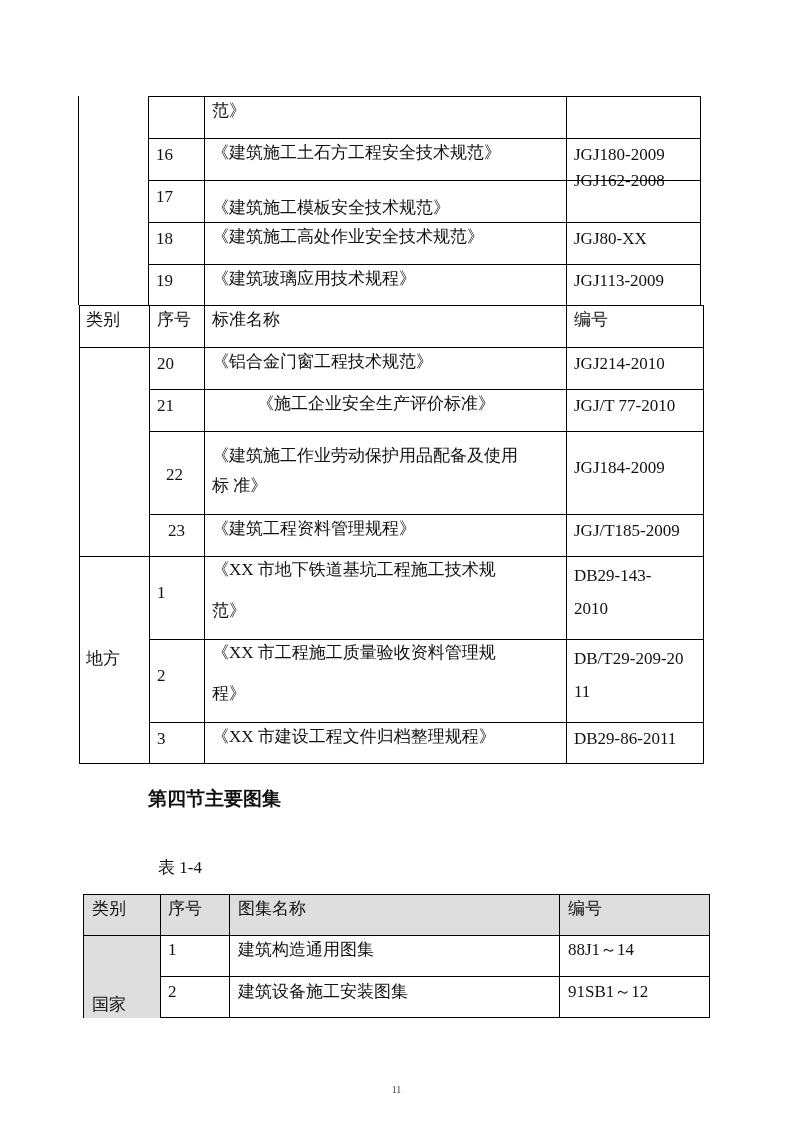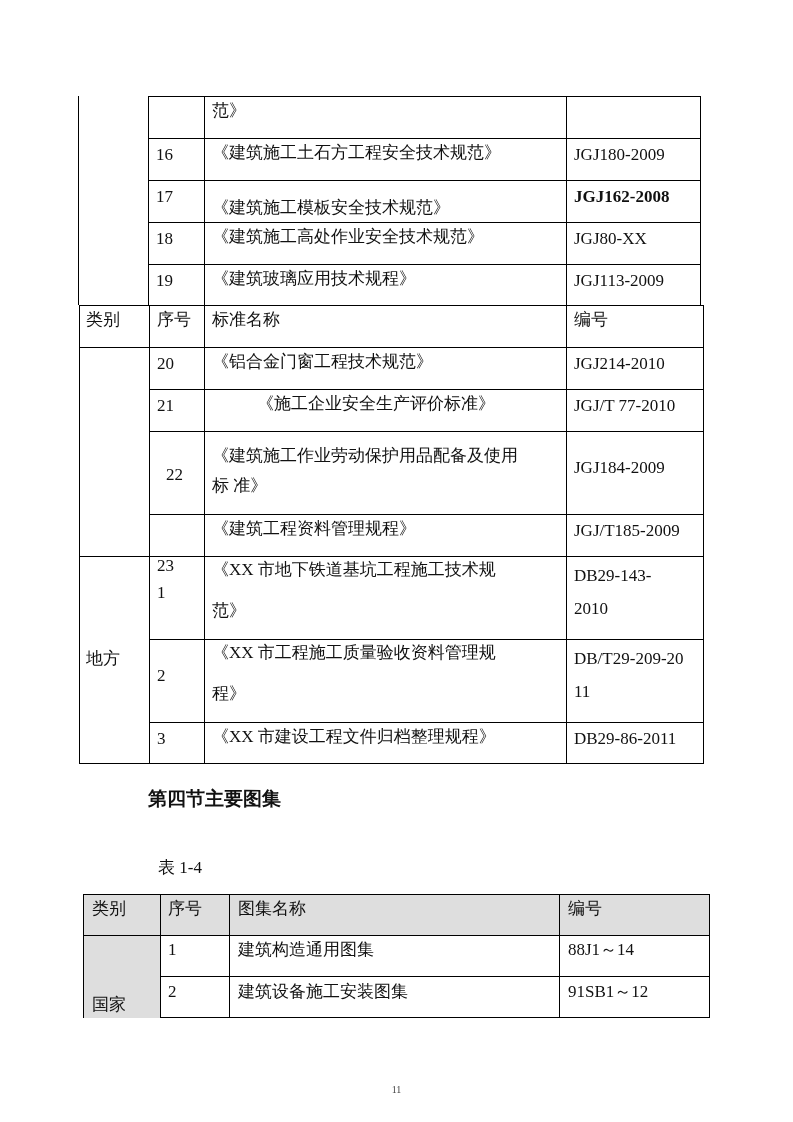--- a/index.html
+++ b/index.html
@@ -32,21 +32,21 @@
   <div class="hline" style="left:148px;top:264px;width:553px;"></div>
 
   <div class="cell" style="left:212px;top:101px;">范》</div>
 
   <div class="cell" style="left:156px;top:145px;">16</div>
   <div class="cell" style="left:212px;top:143px;">《建筑施工土石方工程安全技术规范》</div>
   <div class="cell" style="left:574px;top:145px;">JGJ180-2009</div>
 
   <div class="cell" style="left:156px;top:187px;">17</div>
   <div class="cell" style="left:212px;top:198px;">《建筑施工模板安全技术规范》</div>
-  <div class="cell" style="left:574px;top:187px;font-weight:bold;">JGJ162-2008</div>
+  <div class="cell" style="left:574px;top:171px;">JGJ162-2008</div>
 
   <div class="cell" style="left:156px;top:229px;">18</div>
   <div class="cell" style="left:212px;top:227px;">《建筑施工高处作业安全技术规范》</div>
   <div class="cell" style="left:574px;top:229px;">JGJ80-XX</div>
 
   <div class="cell" style="left:156px;top:271px;">19</div>
   <div class="cell" style="left:212px;top:269px;">《建筑玻璃应用技术规程》</div>
   <div class="cell" style="left:574px;top:271px;">JGJ113-2009</div>
 </div>
 
@@ -79,21 +79,21 @@
 
   <div class="cell" style="left:157px;top:396px;">21</div>
   <div class="cell" style="left:212px;top:394px;margin-left:45px;">《施工企业安全生产评价标准》</div>
   <div class="cell" style="left:574px;top:396px;">JGJ/T 77-2010</div>
 
   <div class="cell" style="left:166px;top:458px;margin-top:7px;">22</div>
   <div class="cell" style="left:212px;top:434px;margin-top:12px;">《建筑施工作业劳动保护用品配备及使用</div>
   <div class="cell" style="left:212px;top:476px;">标 准》</div>
   <div class="cell" style="left:574px;top:458px;">JGJ184-2009</div>
 
-  <div class="cell" style="left:157px;top:521px;margin-top:35px;">23</div>
+  <div class="cell" style="left:168px;top:521px;">23</div>
   <div class="cell" style="left:212px;top:519px;">《建筑工程资料管理规程》</div>
   <div class="cell" style="left:574px;top:521px;">JGJ/T185-2009</div>
 
   <div class="cell" style="left:86px;top:649px;">地方</div>
 
   <div class="cell" style="left:157px;top:583px;">1</div>
   <div class="cell" style="left:212px;top:560px;">《XX 市地下铁道基坑工程施工技术规</div>
   <div class="cell" style="left:212px;top:601px;">范》</div>
   <div class="cell" style="left:574px;top:566px;">DB29-143-</div>
   <div class="cell" style="left:574px;top:599px;">2010</div>

